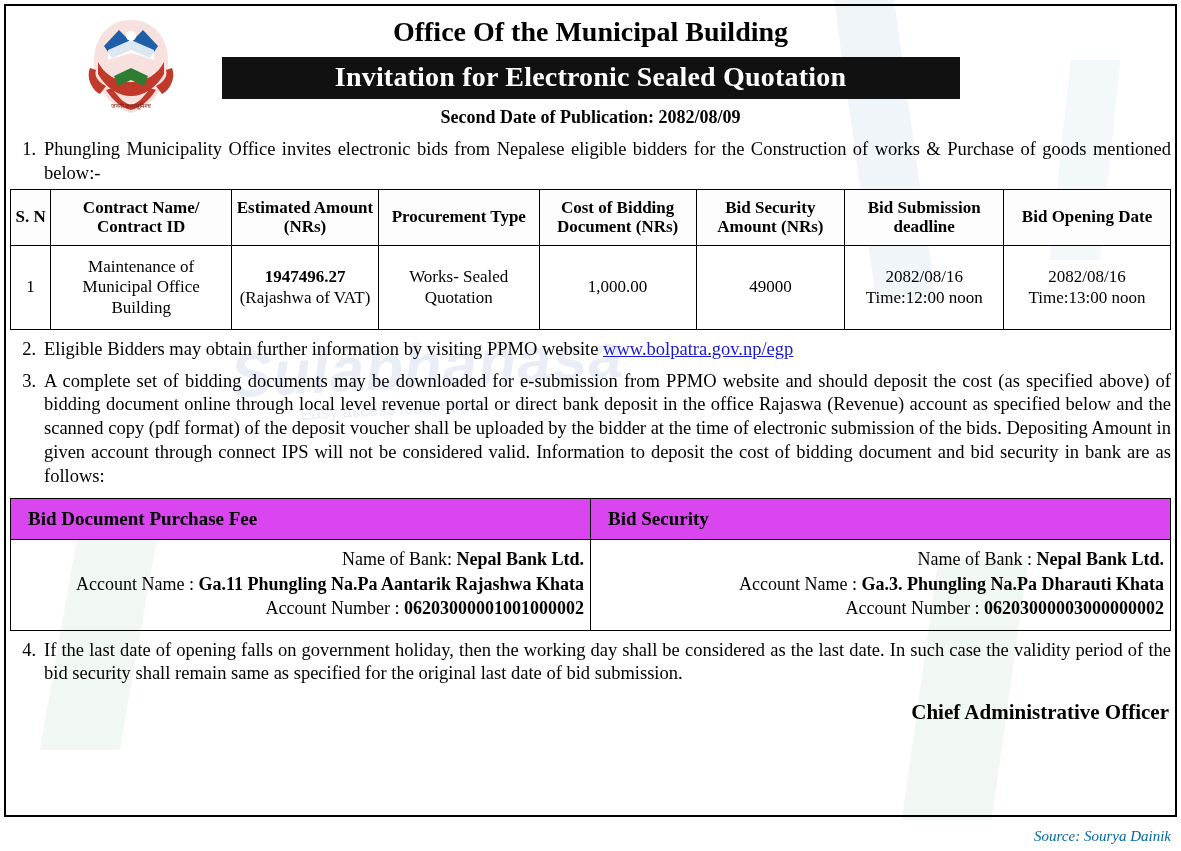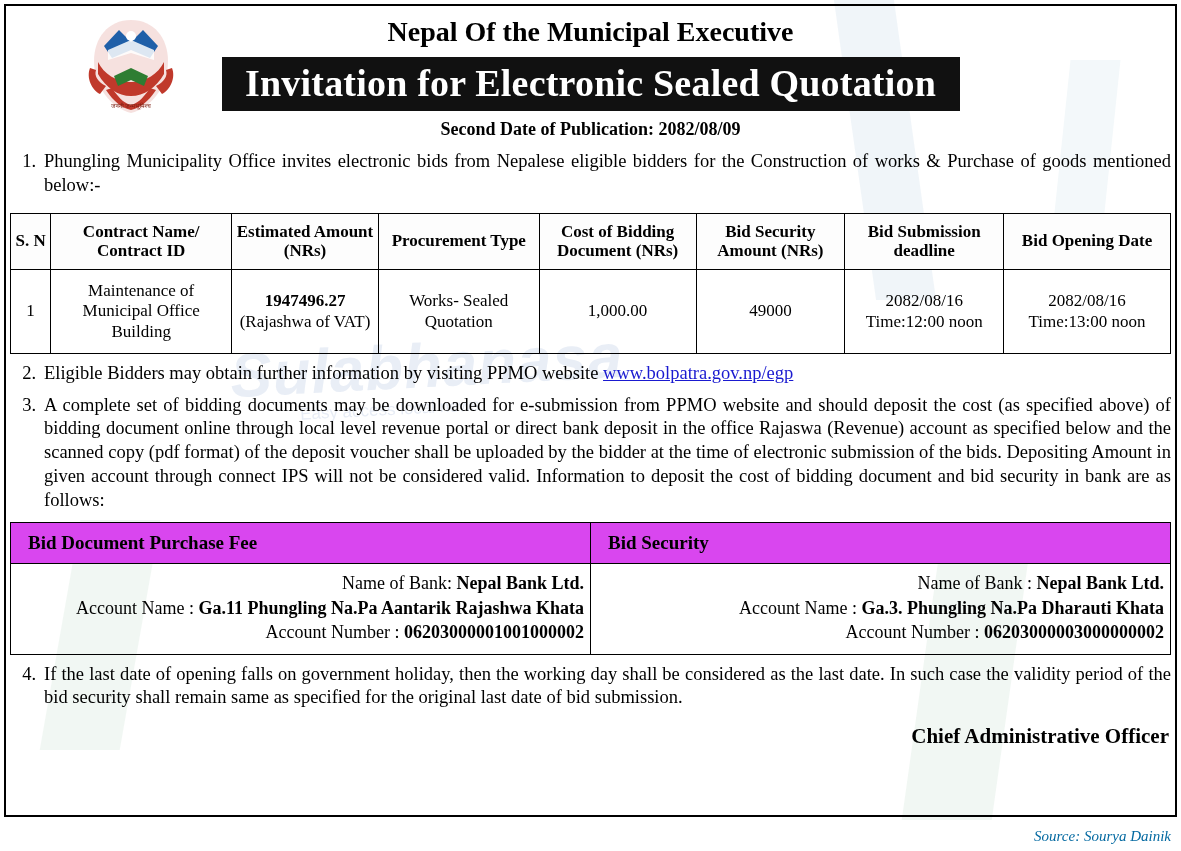--- a/index.html
+++ b/index.html
@@ -105,21 +105,21 @@
   .h-sub2 {
     font-size: 16px;
     font-weight: bold;
     margin-top: 3px;
   }
   .banner {
     margin: 9px auto 0 auto;
     width: 738px;
     background: #111111;
     color: #ffffff;
-    font-size: 38px;
+    font-size: 28px;
     font-weight: bold;
     padding: 4px 0 6px 0;
     letter-spacing: 0.2px;
   }
   .pub-date {
     font-size: 18px;
     font-weight: bold;
     margin-top: 8px;
   }
 
@@ -142,21 +142,21 @@
     text-align: justify;
   }
   a.link {
     color: #1a1ad0;
   }
 
   
   table.bidtable {
     width: 100%;
     border-collapse: collapse;
-    margin-top: 15px;
+    margin-top: 3px;
     table-layout: fixed;
   }
   table.bidtable th, table.bidtable td {
     border: 1px solid #000;
     text-align: center;
     vertical-align: middle;
   }
   table.bidtable th {
     font-size: 17px;
     font-weight: bold;
@@ -245,21 +245,21 @@
           <path d="M24 34 L47 24 L70 34 L70 44 L47 37 L24 44 Z" fill="#ffffff" opacity="0.85"></path>
           <circle cx="47" cy="20" r="5" fill="#ffffff"></circle>
           <path d="M14 46 C20 58 32 66 47 66 C62 66 74 58 80 46 L80 58 C72 72 60 80 47 80 C34 80 22 72 14 58 Z" fill="#c0392b"></path>
           <path d="M30 60 L47 52 L64 60 L60 70 L47 64 L34 70 Z" fill="#2e7d32"></path>
           <path d="M6 52 C2 62 8 74 16 78 L22 70 C14 66 10 60 12 54 Z" fill="#c0392b"></path>
           <path d="M88 52 C92 62 86 74 78 78 L72 70 C80 66 84 60 82 54 Z" fill="#c0392b"></path>
           <path d="M22 74 C30 86 38 92 47 94 C56 92 64 86 72 74 L66 72 C58 84 52 88 47 89 C42 88 36 84 28 72 Z" fill="#c0392b"></path>
           <text x="47" y="92" font-size="6" text-anchor="middle" fill="#7a1f12" font-family="Liberation Serif, serif">जननी जन्मभूमिश्च</text>
         </svg>
       </div>
-      <div class="h-sub1">Nepal Of the Municipal Executive</div>
+      <div class="h-sub1">Office Of the Municipal Building</div>
       <div class="banner">Invitation for Electronic Sealed Quotation</div>
       <div class="pub-date">Second Date of Publication: 2082/08/09</div>
     </div>
 
     <div class="para">
       <div class="num">1.</div>
       <div class="body">Phungling Municipality Office invites electronic bids from Nepalese eligible bidders for the Construction of works &amp; Purchase of goods mentioned below:-</div>
     </div>
 
     <table class="bidtable">

